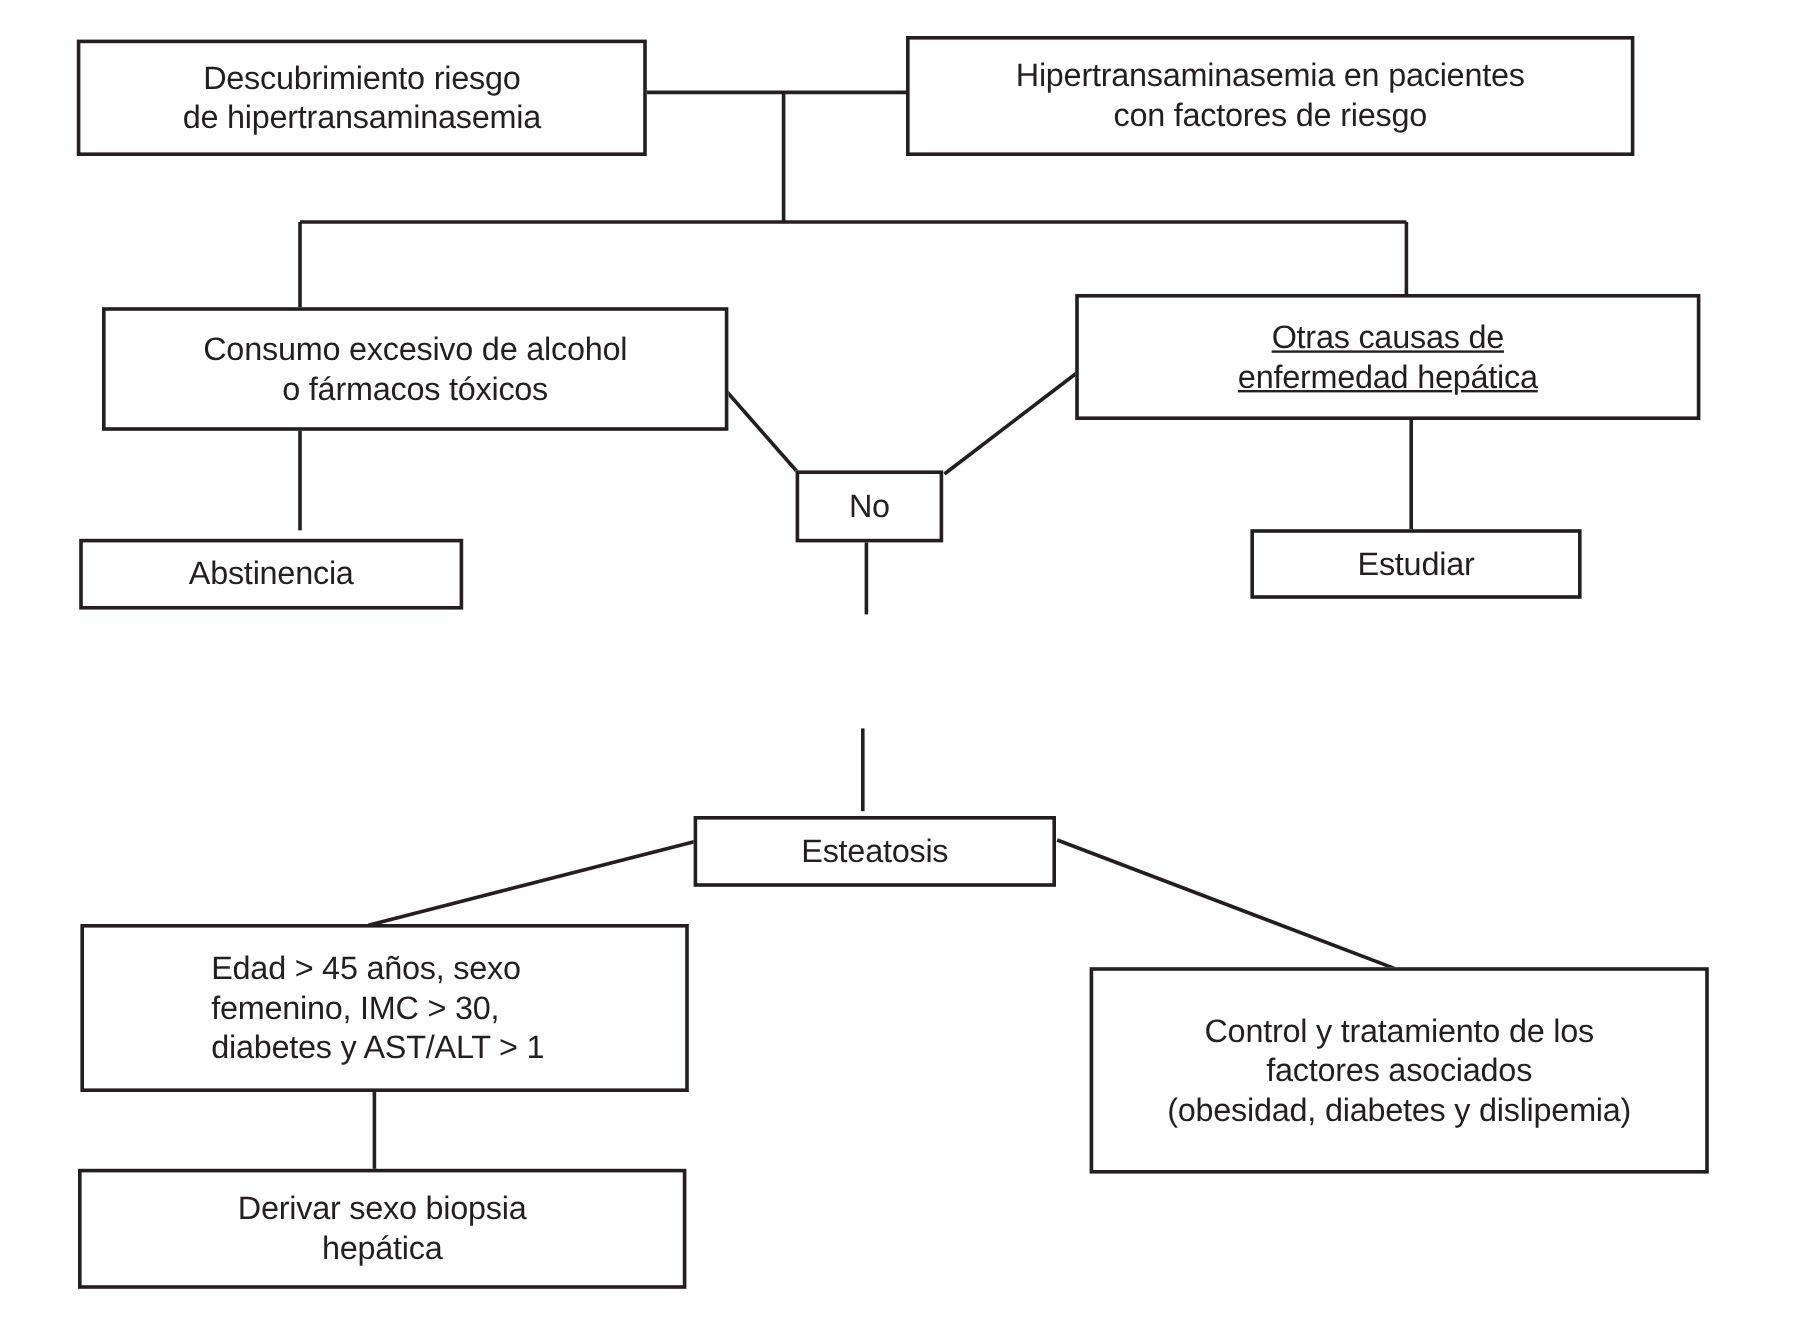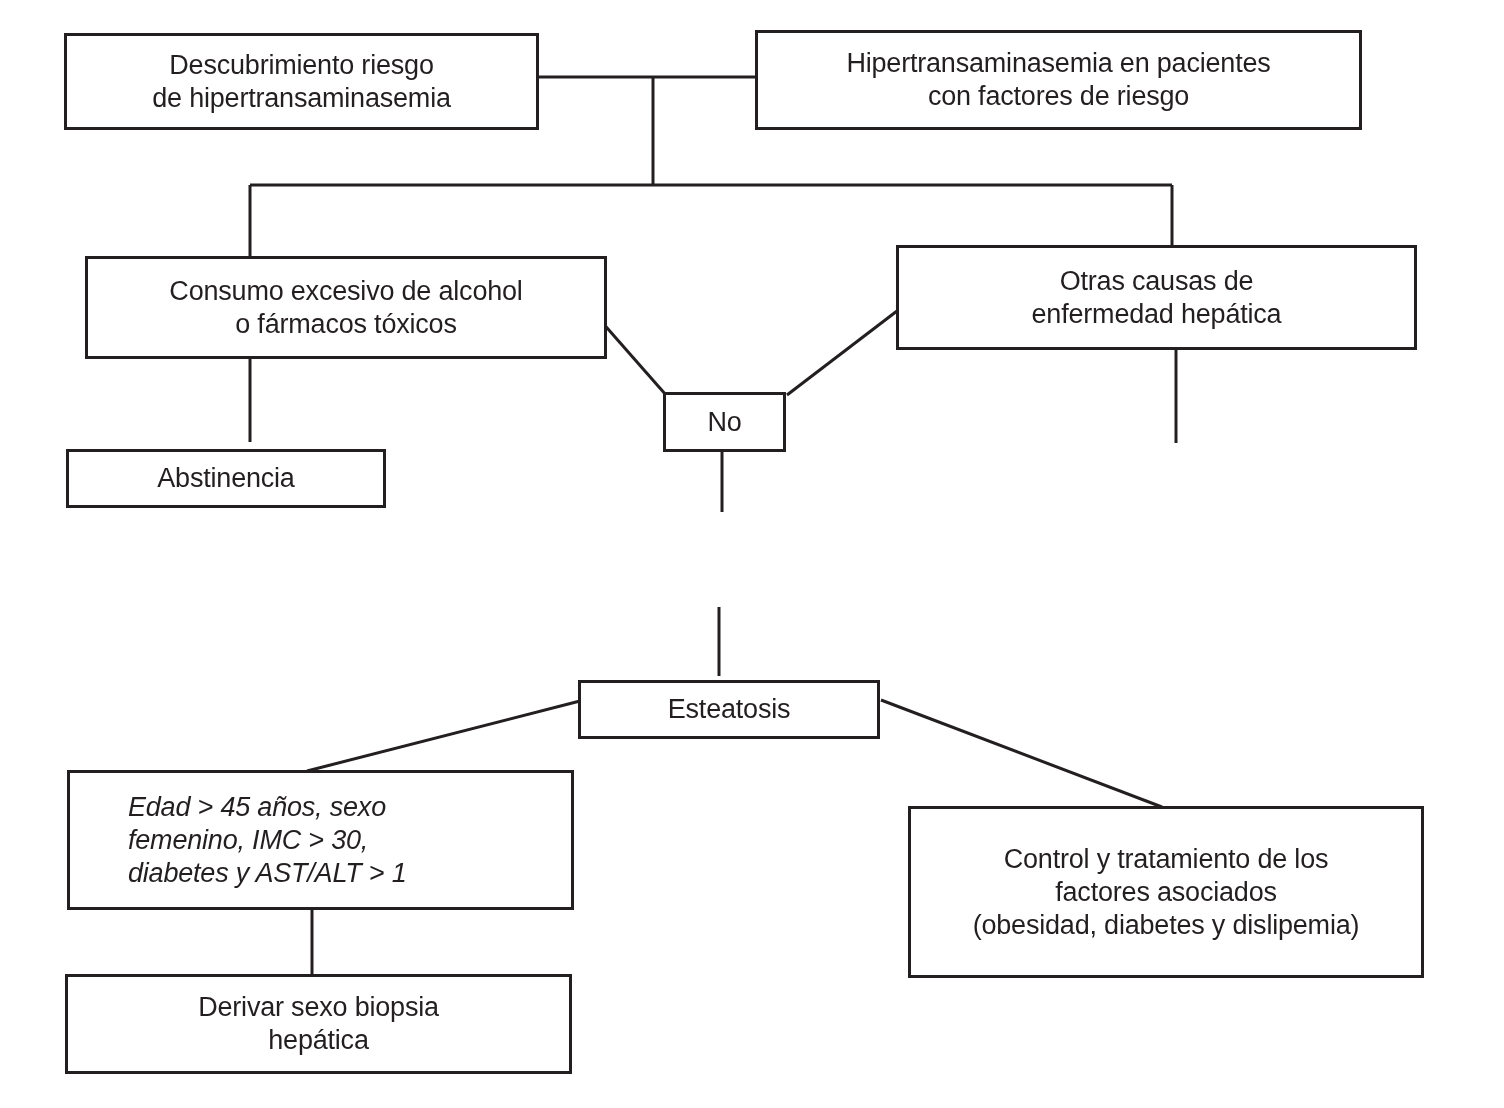--- a/index.html
+++ b/index.html
@@ -37,28 +37,28 @@
     white-space: pre-line;
     display: flex;
     align-items: center;
     justify-content: center;
     text-align: center;
   }
   
   #n-descubrimiento        { left: 64px;  top: 33px;  width: 475px; height: 97px; }
   #n-hipertransaminasemia  { left: 755px; top: 30px;  width: 607px; height: 100px; }
   #n-consumo               { left: 65px;  top: 256px; width: 522px; height: 103px; margin-left: 20px; }
-  #n-otras                 { left: 896px; top: 245px; width: 521px; height: 105px; }
+  #n-otras                 { left: 896px; top: 245px; width: 521px; height: 105px; text-decoration: underline; }
   #n-no                    { left: 663px; top: 392px; width: 123px; height: 60px; }
   #n-abstinencia           { left: 66px;  top: 449px; width: 320px; height: 59px; }
   #n-estudiar              { left: 1042px;top: 441px; width: 276px; height: 58px; }
   #n-prueba                { left: 452px; top: 510px; width: 580px; height: 98px; }
   #n-esteatosis            { left: 578px; top: 680px; width: 302px; height: 59px; }
   #n-criterios             { left: 67px;  top: 770px; width: 507px; height: 140px;
-                             justify-content: flex-start; text-align: left; padding-left: 58px; font-style: italic; }
+                             justify-content: flex-start; text-align: left; padding-left: 106px; }
   #n-control               { left: 908px; top: 806px; width: 516px; height: 172px; }
   #n-derivar               { left: 65px;  top: 974px; width: 507px; height: 100px; }
 </style>
 </head>
 <body>
 
 <div class="canvas">
 
   <svg id="wires" class="wires" width="1504" height="1108" viewBox="0 0 1504 1108" xmlns="http://www.w3.org/2000/svg">
       <line x1="539" y1="77" x2="755" y2="77" stroke="#231f20" stroke-width="3"></line>
@@ -86,20 +86,21 @@
   <div class="node" id="n-consumo">Consumo excesivo de alcohol
 o fármacos tóxicos</div>
 
   <div class="node" id="n-otras">Otras causas de
 enfermedad hepática</div>
 
   <div class="node" id="n-no">No</div>
 
   <div class="node" id="n-abstinencia">Abstinencia</div>
 
+  <div class="node" id="n-estudiar">Estudiar</div>
 
 
   <div class="node" id="n-esteatosis">Esteatosis</div>
 
   <div class="node" id="n-criterios">Edad &gt; 45 años, sexo
 femenino, IMC &gt; 30,
 diabetes y AST/ALT &gt; 1</div>
 
   <div class="node" id="n-control">Control y tratamiento de los
 factores asociados

